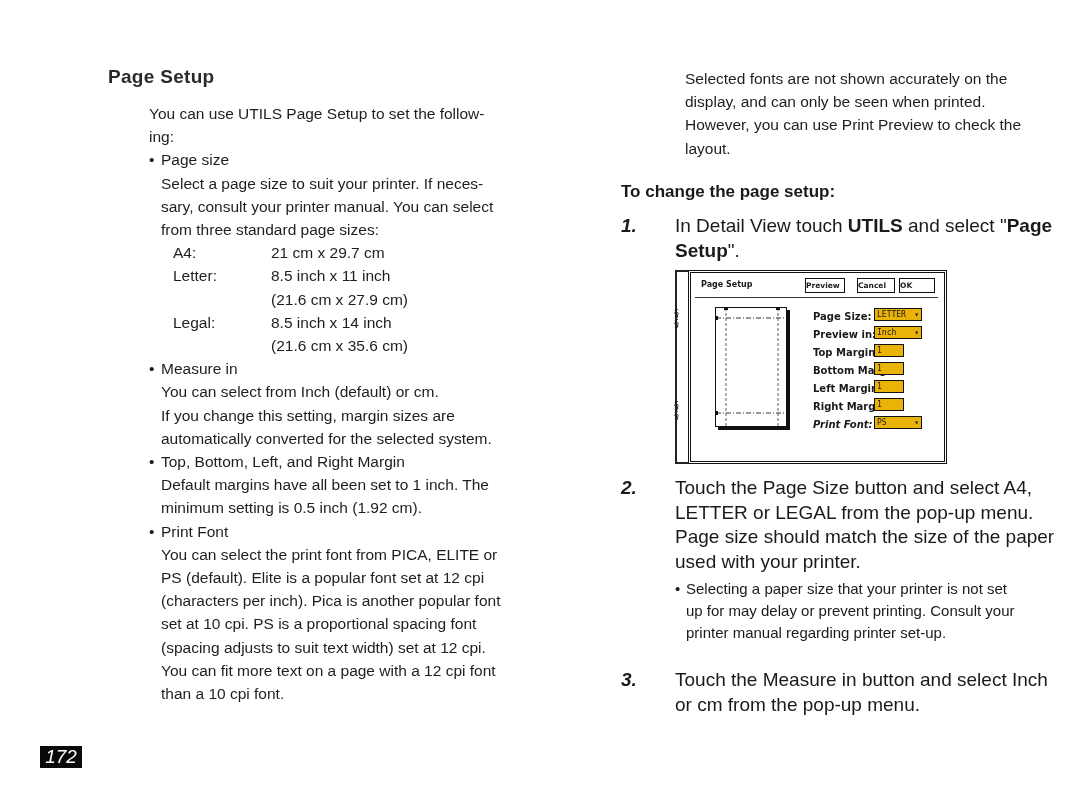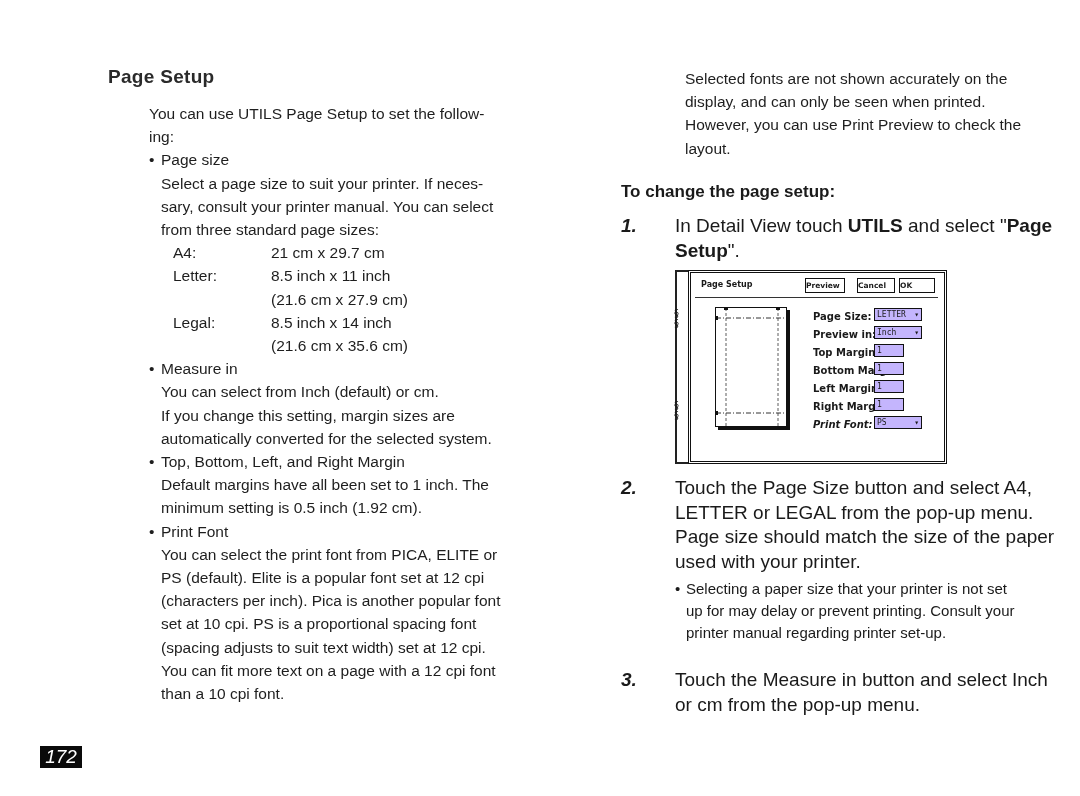--- a/index.html
+++ b/index.html
@@ -29,21 +29,21 @@
              font-style:italic; font-size:19px; line-height:22px; text-align:center; }
   
   .fig { left:675px; top:270px; width:270px; height:192px; }
   .fig .binder { position:absolute; left:0; top:0; width:13px; height:190px; border:2px solid #222; border-right:none; }
   .fig .frame { position:absolute; left:13px; top:0; width:253px; height:188px; border:3px double #111; background:#fff; }
   .fig .titlebar { position:absolute; left:4px; top:2px; width:243px; height:22px; border-bottom:1px solid #333; }
   .fig .ttl { position:absolute; left:6px; top:5px; font-family:"DejaVu Sans", sans-serif; font-size:8px; font-weight:bold; }
   .fig .btn { position:absolute; top:3px; height:13px; border:1.5px solid #111; border-radius:0;
               font-family:"DejaVu Sans", sans-serif; font-size:7.5px; font-weight:bold; line-height:13px; background:#fff; }
   .fig .lbl { position:absolute; left:122px; font-family:"DejaVu Sans", sans-serif; font-size:10px; font-weight:bold; }
-  .fig .fld { position:absolute; left:183px; height:11px; border:1.5px solid #111; font-family:"DejaVu Sans Mono", monospace; font-size:8px; line-height:11px; padding-left:2px; background:#c4b5fd; }
+  .fig .fld { position:absolute; left:183px; height:11px; border:1.5px solid #111; font-family:"DejaVu Sans Mono", monospace; font-size:8px; line-height:11px; padding-left:2px; background:#eab308; }
   .fig .dd::after { content:"\25BE"; position:absolute; right:2px; top:0; font-size:8px; }
   .fig .preview { position:absolute; left:24px; top:34px; width:70px; height:118px; border:1.5px solid #111; box-shadow:3px 3px 0 #111; background:#fff; }
   .fig .ring { position:absolute; left:-3px; font-size:10px; line-height:8px; font-family:"DejaVu Sans", sans-serif; }
 </style>
 </head>
 <body>
 
 <div class="abs section-title">Page Setup</div>
 
 <div class="abs lcol" style="top:102px;">

